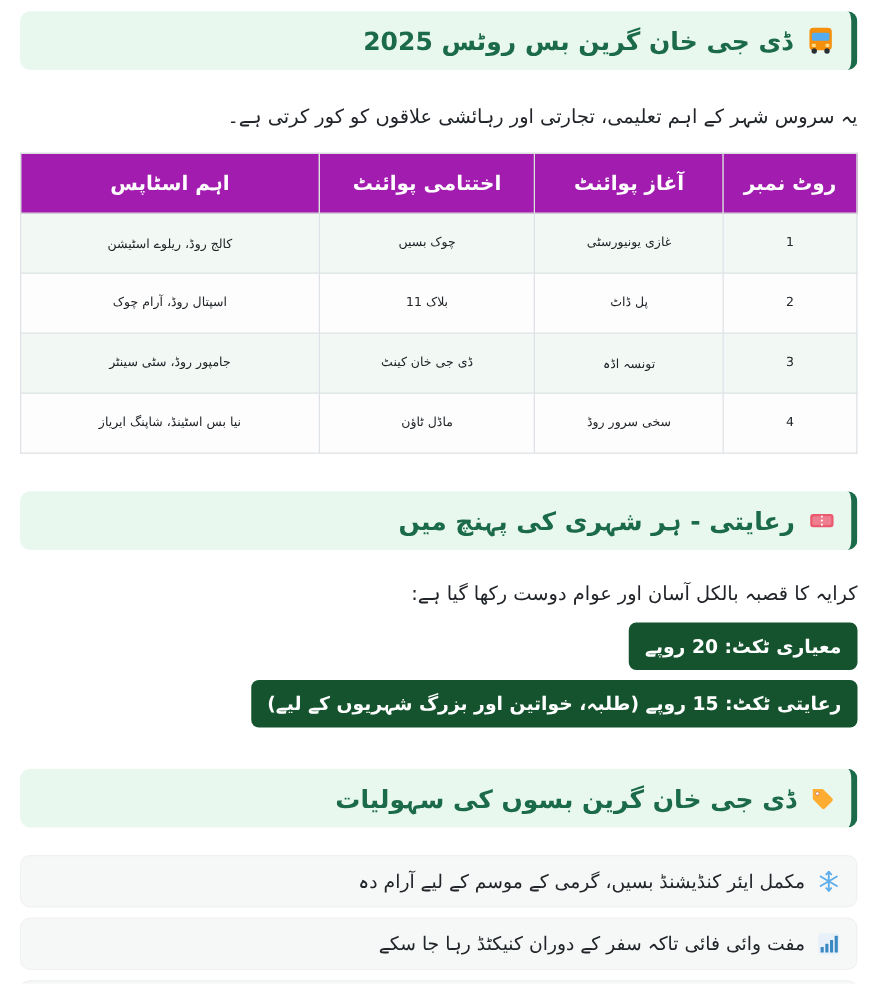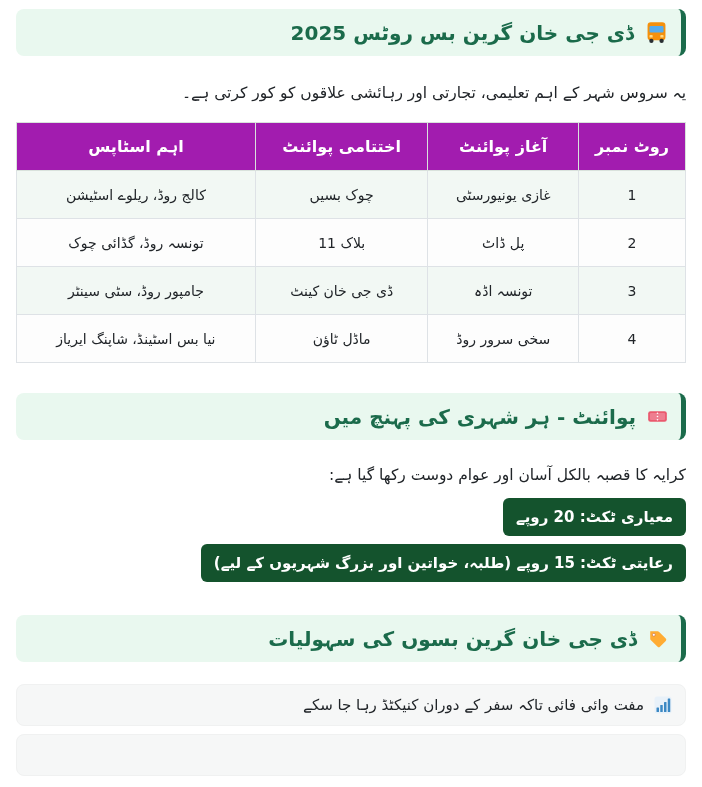--- a/index.html
+++ b/index.html
@@ -35,21 +35,21 @@
     width: 100%; border-collapse: collapse; table-layout: fixed;
     margin: 0;
   }
   table.routes th {
     background: #a21caf; color: #ffffff;
     font-weight: bold; font-size: 16px;
     padding: 12px 6px; border: 1px solid #d9e2dc;
     text-align: center; height: 48px;
   }
   table.routes td {
-    font-size: 14px; color: #212529;
+    font-size: 10px; color: #212529;
     padding: 12px 6px; border: 1px solid #dee2e6;
     text-align: center; height: 48px; background: #fdfdfd;
   }
   table.routes tbody tr:nth-child(odd) td { background: #f2f8f4; }
   .col-route  { width: 16%; }
   .col-start  { width: 22.5%; }
   .col-end    { width: 25.8%; }
   .col-stops  { width: 35.7%; }
 
   .gap-fare { margin-top: 30px; }
@@ -115,21 +115,21 @@
       <tr>
         <td>1</td>
         <td>غازی یونیورسٹی</td>
         <td>چوک بسیں</td>
         <td>کالج روڈ، ریلوے اسٹیشن</td>
       </tr>
       <tr>
         <td>2</td>
         <td>پل ڈاٹ</td>
         <td>بلاک 11</td>
-        <td>تونسہ روڈ، گڈائی چوک</td>
+        <td>اسپتال روڈ، آرام چوک</td>
       </tr>
       <tr>
         <td>3</td>
         <td>تونسہ اڈہ</td>
         <td>ڈی جی خان کینٹ</td>
         <td>جامپور روڈ، سٹی سینٹر</td>
       </tr>
       <tr>
         <td>4</td>
         <td>سخی سرور روڈ</td>
@@ -142,21 +142,21 @@
   <div class="section-bar gap-fare">
     <span class="icon">
       <svg viewBox="0 0 36 36" width="21" height="21" aria-hidden="true">
         <rect x="2" y="9" width="32" height="18" rx="4" fill="#ea596e"></rect>
         <rect x="5" y="12" width="26" height="12" rx="2" fill="#f4abba" opacity="0.45"></rect>
         <circle cx="18" cy="12.5" r="1.4" fill="#ffffff"></circle>
         <circle cx="18" cy="18" r="1.4" fill="#ffffff"></circle>
         <circle cx="18" cy="23.5" r="1.4" fill="#ffffff"></circle>
       </svg>
     </span>
-    <span>پوائنٹ - ہر شہری کی پہنچ میں</span>
+    <span>رعایتی - ہر شہری کی پہنچ میں</span>
   </div>
 
   <p class="intro fare-intro">کرایہ کا قصبہ بالکل آسان اور عوام دوست رکھا گیا ہے:</p>
 
   <div class="badge-row">
     <span class="badge">معیاری ٹکٹ: 20 روپے</span>
   </div>
   <div class="badge-row">
     <span class="badge">رعایتی ٹکٹ: 15 روپے (طلبہ، خواتین اور بزرگ شہریوں کے لیے)</span>
   </div>
@@ -165,20 +165,34 @@
     <span class="icon">
       <svg viewBox="0 0 36 36" width="20" height="20" aria-hidden="true">
         <path d="M4 4 h13.5 a3 3 0 0 1 2.1 0.9 L32 17.3 a3 3 0 0 1 0 4.2 L21.5 32 a3 3 0 0 1 -4.2 0 L4.9 19.6 A3 3 0 0 1 4 17.5 Z" fill="#ffac33"></path>
         <circle cx="10.5" cy="10.5" r="2.6" fill="#ffffff" stroke="#c1694f" stroke-width="1"></circle>
       </svg>
     </span>
     <span>ڈی جی خان گرین بسوں کی سہولیات</span>
   </div>
 
   <div class="facility-list">
+    <div class="facility-item">
+      <span class="icon">
+        <svg viewBox="0 0 36 36" width="18" height="18" aria-hidden="true" fill="none" stroke="#5dadec" stroke-width="3" stroke-linecap="round">
+          <line x1="18" y1="3" x2="18" y2="33"></line>
+          <line x1="5" y1="10.5" x2="31" y2="25.5"></line>
+          <line x1="5" y1="25.5" x2="31" y2="10.5"></line>
+          <line x1="18" y1="3" x2="14" y2="7"></line>
+            <line x1="18" y1="3" x2="22" y2="7"></line>
+          <line x1="18" y1="33" x2="14" y2="29"></line>
+            <line x1="18" y1="33" x2="22" y2="29"></line>
+        </svg>
+      </span>
+      <span>مکمل ایئر کنڈیشنڈ بسیں، گرمی کے موسم کے لیے آرام دہ</span>
+    </div>
     <div class="facility-item">
       <span class="icon">
         <svg viewBox="0 0 36 36" width="18" height="18" aria-hidden="true" fill="#3b88c3">
           <rect x="1" y="1" width="34" height="34" rx="5" fill="#e8f1f9"></rect>
           <rect x="5" y="23" width="5" height="9" rx="1"></rect>
           <rect x="12.5" y="18" width="5" height="14" rx="1"></rect>
           <rect x="20" y="12" width="5" height="20" rx="1"></rect>
           <rect x="27.5" y="5" width="5" height="27" rx="1"></rect>
         </svg>
       </span>

